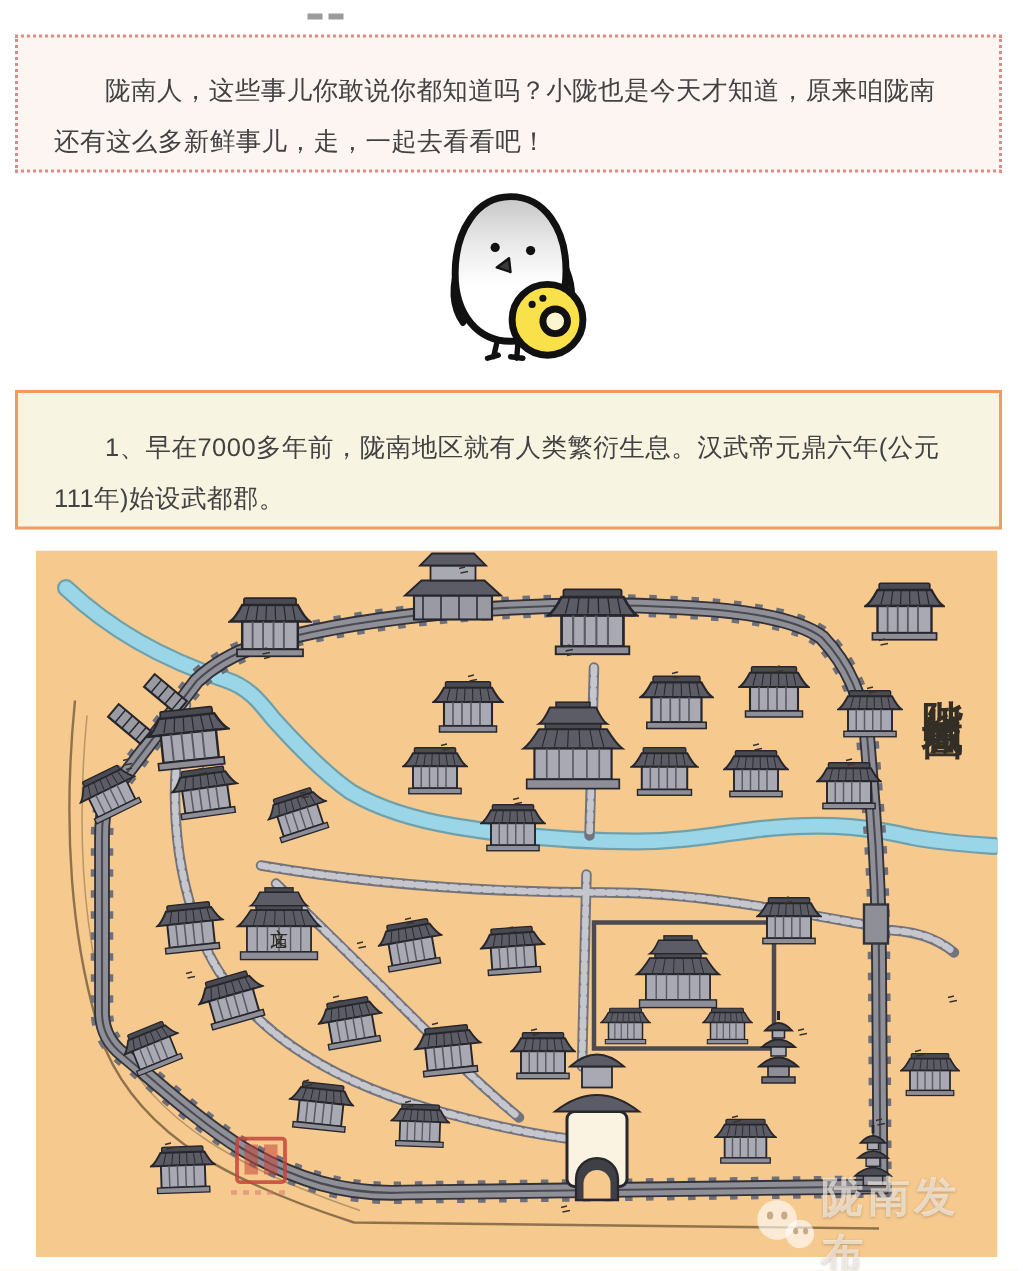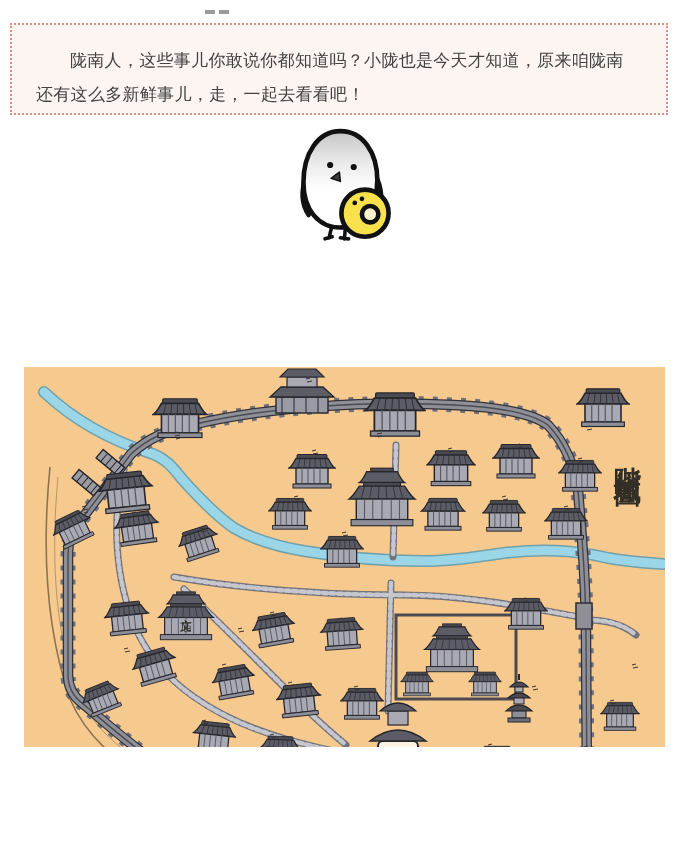--- a/index.html
+++ b/index.html
@@ -1,16 +1,16 @@
 <!DOCTYPE html>
 <html><head>
 <meta charset="utf-8">
 <style>
   html,body{margin:0;padding:0;background:#fff;}
-  .page{position:relative;width:682px;height:747px;background:#fff;overflow:hidden;
+  .page{position:relative;width:682px;height:847px;background:#fff;overflow:hidden;
         font-family:"Liberation Sans",sans-serif;}
   .top-cut{position:absolute;left:205px;top:0;width:30px;height:4px;}
   .top-cut i{display:inline-block;width:10px;height:4px;background:#8a8a8a;margin-right:4px;opacity:.85;}
   .intro-box{position:absolute;left:10px;top:23px;width:658px;height:92px;box-sizing:border-box;
         border:2px dotted #d98f87;background:#fdf5f2;}
   .intro-box p{margin:0;padding:19px 26px 0 24px;font-size:17px;line-height:34px;color:#424242;
         text-indent:2em;letter-spacing:.3px;}
   .fact-box{position:absolute;left:10px;top:260px;width:658px;height:93px;box-sizing:border-box;
         border:2px solid #ef9c60;background:#f8f4e2;}
   .fact-box p{margin:0;padding:20px 26px 0 24px;font-size:17px;line-height:34px;color:#424242;
@@ -58,20 +58,23 @@
       <circle cx="61" cy="39" r="3" fill="#111"></circle>
       <path d="M47 44 l-8 6 l9 3 z" fill="#3a3a3a" stroke="#111" stroke-width="1.5" stroke-linejoin="round"></path>
 
       <circle cx="72" cy="84" r="23" fill="#f9e14b" stroke="#111" stroke-width="4.5"></circle>
       <circle cx="77" cy="85" r="8" fill="#fcf3cf" stroke="#111" stroke-width="4.5"></circle>
       <circle cx="62" cy="74" r="2.3" fill="#111"></circle>
       <circle cx="69" cy="70" r="2.3" fill="#111"></circle>
     </svg>
   </div>
 
+  <div class="fact-box">
+    <p>1、早在7000多年前，陇南地区就有人类繁衍生息。汉武帝元鼎六年(公元111年)始设武都郡。</p>
+  </div>
 
   <div class="map-wrap">
     <svg width="641" height="471" viewBox="0 0 641 471">
       <defs>
         <symbol id="h" viewBox="0 0 48 38">
           <rect x="9" y="1.5" width="30" height="4.5" rx="1" fill="#4a4a52" stroke="#26262c" stroke-width="1"></rect>
           <path d="M1 15 Q4 13 8 5.5 L40 5.5 Q44 13 47 15 Z" fill="#5c5c66" stroke="#26262c" stroke-width="1.4"></path>
           <path d="M12 6 L10 14 M17 6 L16 14 M22 6 L21.6 14 M27 6 L27.2 14 M32 6 L33 14 M37 6 L38.5 14" stroke="#26262c" stroke-width=".7" fill="none"></path>
           <rect x="8" y="15" width="32" height="16" fill="#a9a9b4" stroke="#26262c" stroke-width="1.4"></rect>
           <path d="M14 15 V31 M20 15 V31 M26 15 V31 M32 15 V31" stroke="#5a5a64" stroke-width="1.1"></path>

